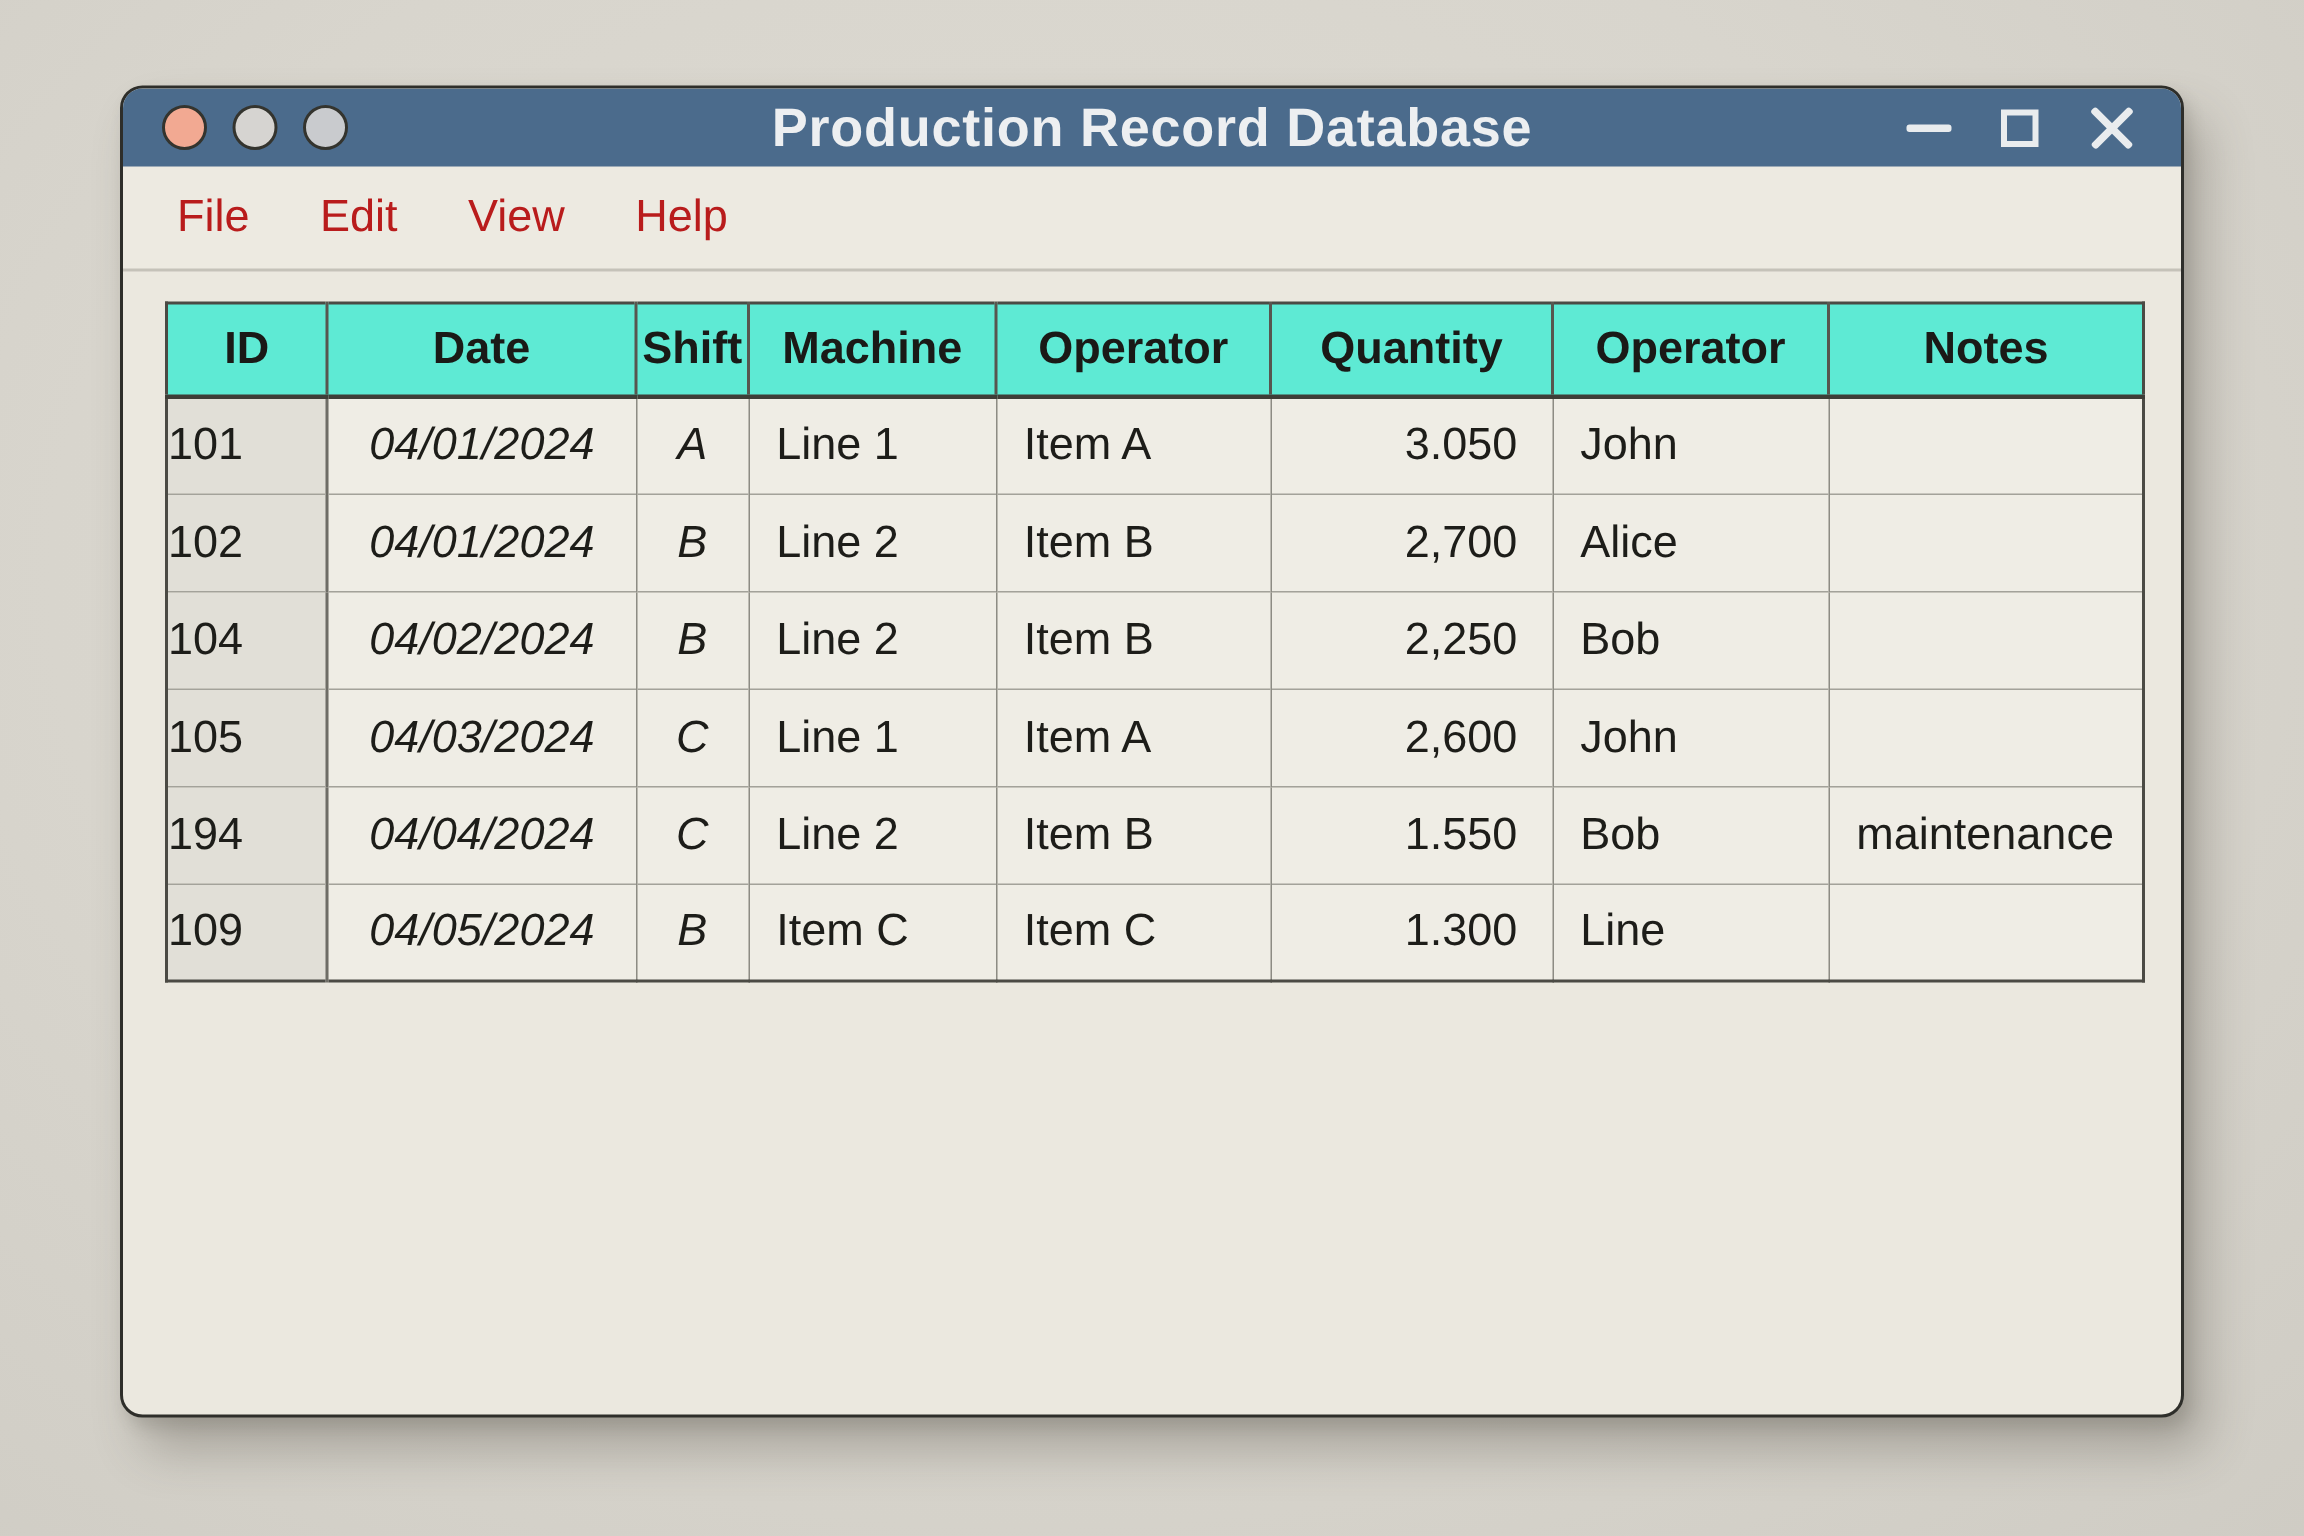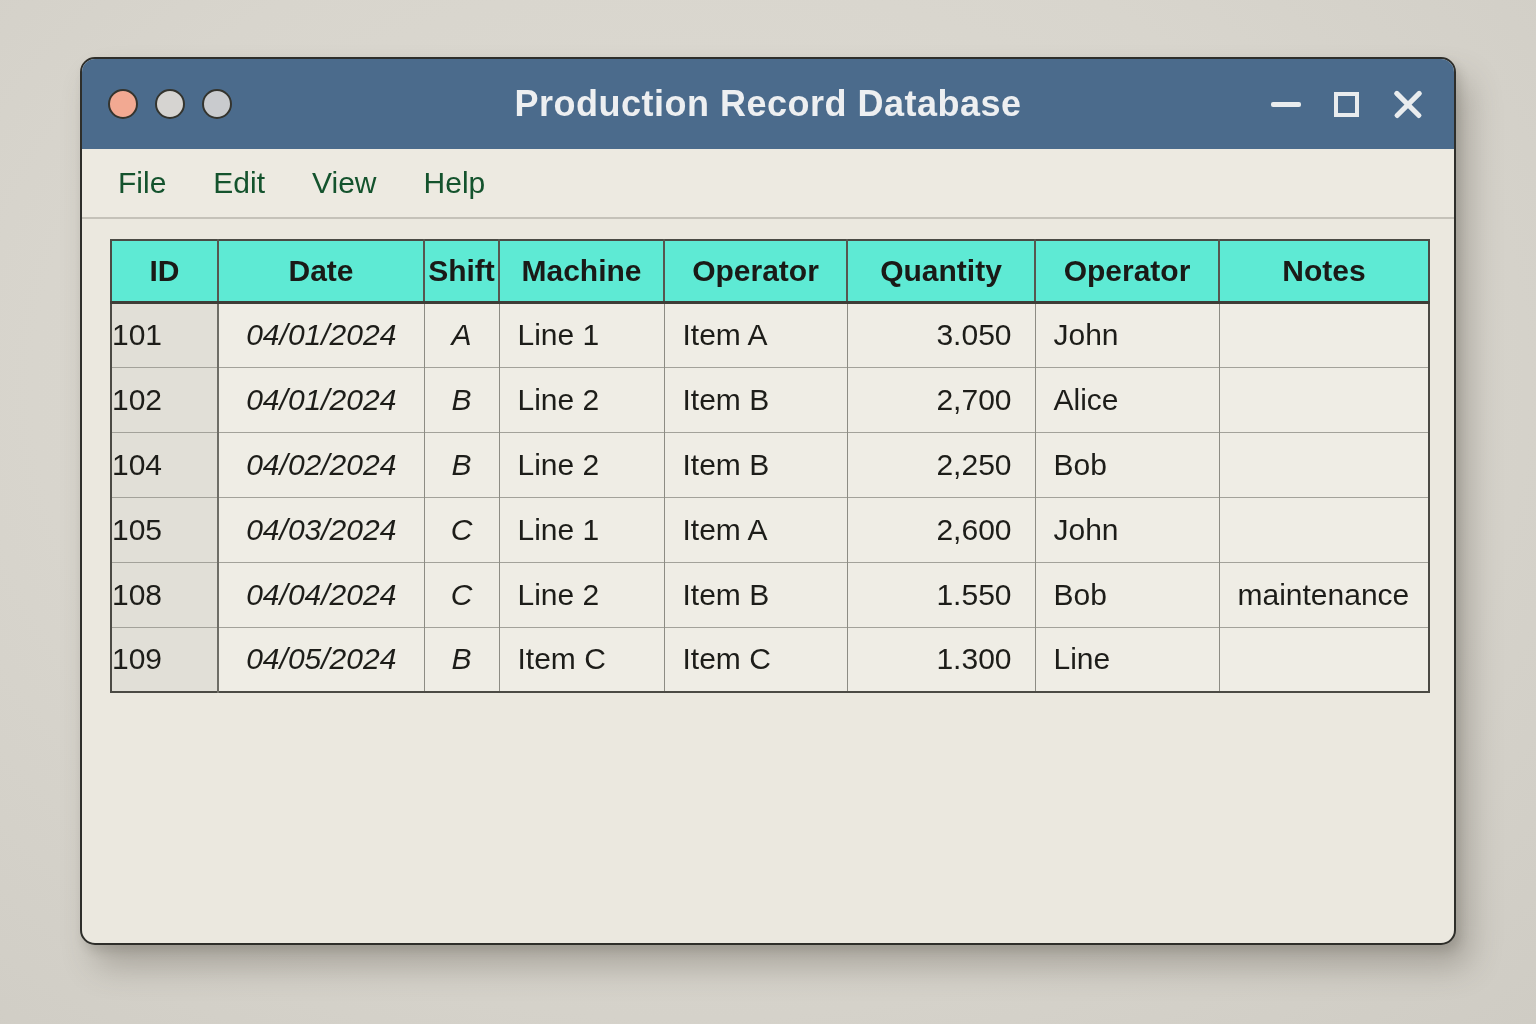--- a/index.html
+++ b/index.html
@@ -12,21 +12,21 @@
   .window {
     position:absolute; left:80px; top:57px; width:1376px; height:888px;
     background:#ebe8df;
     border:2px solid #2e2e2a;
     border-radius:15px;
     box-shadow: 14px 22px 32px rgba(80,75,65,0.32), 4px 6px 10px rgba(80,75,65,0.18);
     overflow:hidden;
   }
   
   .titlebar {
-    height:90px; background:#4b6b8c;
+    height:52px; background:#4b6b8c;
     display:flex; align-items:center; position:relative;
   }
   .traffic-lights { display:flex; gap:17px; margin-left:26px; }
   .light { width:30px; height:30px; border-radius:50%; border:2.5px solid #34342e; }
   .light.l1 { background:#f2a992; }
   .light.l2 { background:#d6d4d1; }
   .light.l3 { background:#c9cbce; }
   .win-title {
     position:absolute; left:50%; top:50%; transform:translate(-50%,-50%);
     color:#edeff1; font-size:36px; font-weight:700; letter-spacing:0.5px; white-space:nowrap;
@@ -41,21 +41,21 @@
   .ctl-close::before, .ctl-close::after {
     content:""; position:absolute; left:-2px; top:14px; width:36px; height:4.5px;
     background:#e9ecee; border-radius:2px;
   }
   .ctl-close::before { transform:rotate(45deg); }
   .ctl-close::after  { transform:rotate(-45deg); }
   
   .menubar {
     height:70px; display:flex; align-items:center;
     padding-left:36px; gap:47px;
-    font-size:30px; color:#14532d;
+    font-size:30px; color:#b91c1c;
     background:#edeae1;
     border-bottom:2px solid #c5c2b9;
   }
   .menu-item { cursor:default; }
   
   .table-area { padding:20px 26px 0 28px; }
   table.db {
     width:1318px; table-layout:fixed; border-collapse:collapse;
     border:2.5px solid #4b4a44;
   }
@@ -171,21 +171,21 @@
             <td>105</td>
             <td>04/03/2024</td>
             <td>C</td>
             <td>Line 1</td>
             <td>Item A</td>
             <td>2,600</td>
             <td>John</td>
             <td></td>
           </tr>
           <tr>
-            <td>108</td>
+            <td>194</td>
             <td>04/04/2024</td>
             <td>C</td>
             <td>Line 2</td>
             <td>Item B</td>
             <td>1.550</td>
             <td>Bob</td>
             <td>maintenance</td>
           </tr>
           <tr>
             <td>109</td>

